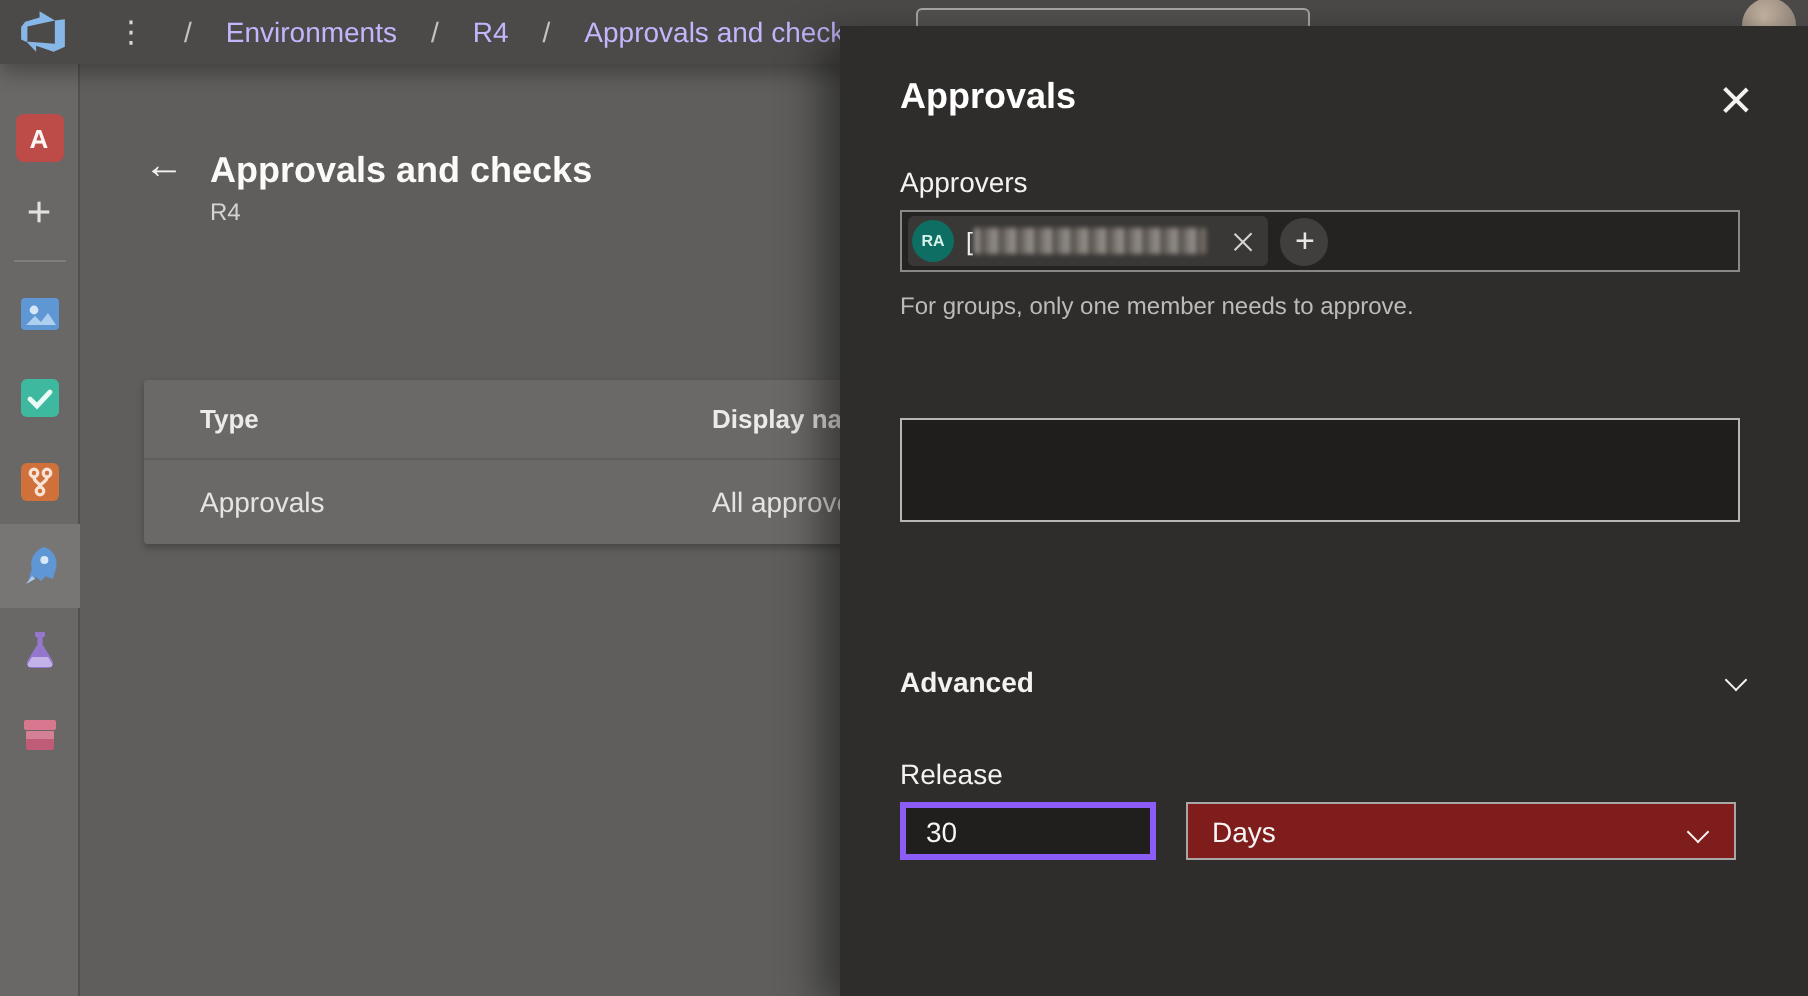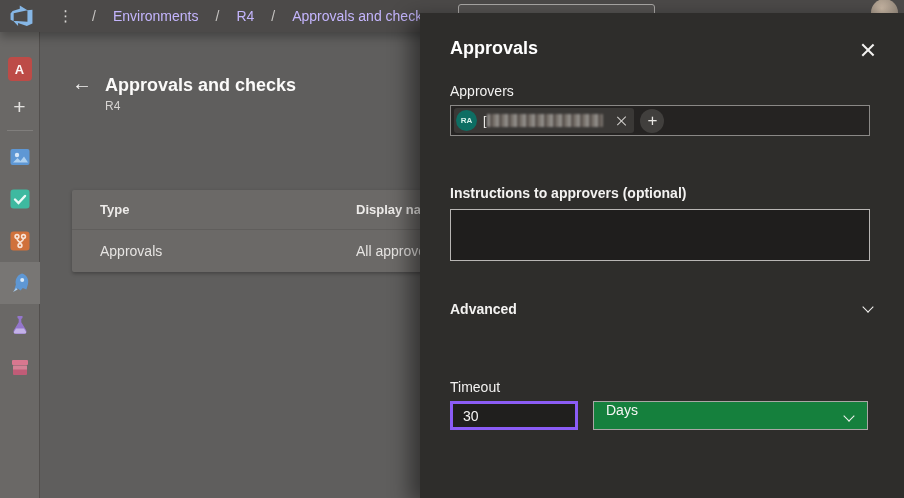--- a/index.html
+++ b/index.html
@@ -68,33 +68,33 @@
   .chip-x::before, .chip-x::after { content:""; position:absolute; left:6.4px; top:1px; width:1.3px; height:12px; background:#d6d4d2; }
   .chip-x::before { transform:rotate(45deg); } .chip-x::after { transform:rotate(-45deg); }
   .add-btn { width:24px; height:24px; margin-left:6px; border-radius:50%; background:#413f3d; color:#e8e6e3;
              font-size:17px; font-weight:300; display:flex; align-items:center; justify-content:center; cursor:pointer; }
   .helper { position:absolute; left:30px; top:133px; font-size:12px; color:#bdbab7; }
 
   .lbl-instructions { top:172px; }
   .instructions-box { position:absolute; left:30px; top:196px; width:420px; height:52px; background:#1f1e1d;
                       border:1px solid #b8b6b4; resize:none; cursor:text; }
 
-  .section-row { position:absolute; left:30px; right:26px; height:22px; cursor:pointer; }
+  .section-row { position:absolute; left:30px; right:26px; height:22px; cursor:pointer;margin-top:33px; }
   .row-advanced { top:287px; } .row-control { top:329px; }
   .section-lbl { font-size:14px; font-weight:bold; color:#f3f2f1; }
   .chev { position:absolute; right:6px; width:8px; height:8px; border-right:1.6px solid #f3f2f1; border-bottom:1.6px solid #f3f2f1; }
   .chev-down { top:3px; transform:rotate(45deg); }
   .chev-up { top:7px; transform:rotate(-135deg); }
 
   .lbl-timeout { top:366px; font-weight:400; }
   .timeout-input { position:absolute; left:30px; top:388px; width:128px; height:29px; background:#201f1e;
                    border:3px solid #8b5cf6; color:#f6f5f4; font-size:14px; padding-left:10px;
                    font-family:"Liberation Sans", sans-serif; }
-  .unit-select { position:absolute; left:173px; top:388px; width:275px; height:29px; background:#15803d;
-                 border:1px solid #a9a7a5; display:flex; padding-left:12px; cursor:pointer; }
+  .unit-select { position:absolute; left:173px; top:388px; width:275px; height:29px; background:#7f1d1d;
+                 border:1px solid #a9a7a5; display:flex; align-items:center; padding-left:12px; cursor:pointer; }
   .unit-select span { font-size:14px; color:#f6f5f4; }
   .unit-select .chev { right:14px; top:10px; }
 </style>
 </head>
 <body>
 
 <div class="topbar">
   <div class="logo">
     <svg viewBox="0 0 16 16" width="25" height="25" aria-hidden="true">
       <path fill="#86b7e6" d="M15 3.6v8.8L11.4 14l-5.6-1.9v1.9L2.6 10.7l9.2.7V4l3.2-.4zM11.8 4L6.9 1v2L2.3 4.4 1 6.1v4l2 .9V5.9l8.8-1.9z"></path>
@@ -191,28 +191,28 @@
     <div class="chip">
       <span class="chip-avatar">RA</span>
       <span class="chip-text">
           <span>[</span>
           <span class="blurred"></span>
         </span>
       <span class="chip-x"></span>
     </div>
     <div class="add-btn">+</div>
   </div>
-
-  <div class="lbl lbl-instructions">Instructions to approvers (optional)</div>
+  <div class="helper">For groups, only one member needs to approve.</div>
+
   <textarea class="instructions-box" value="" style=""></textarea>
 
   <div class="section-row row-advanced">
     <span class="section-lbl">Advanced</span>
     <span class="chev chev-down"></span>
   </div>
 
-  <div class="lbl lbl-timeout">Timeout</div>
+  <div class="lbl lbl-timeout">Release</div>
   <input class="timeout-input" value="30" style="">
   <div class="unit-select">
     <span>Days</span>
     <span class="chev chev-down"></span>
   </div>
 </div>
 
 </body></html>

